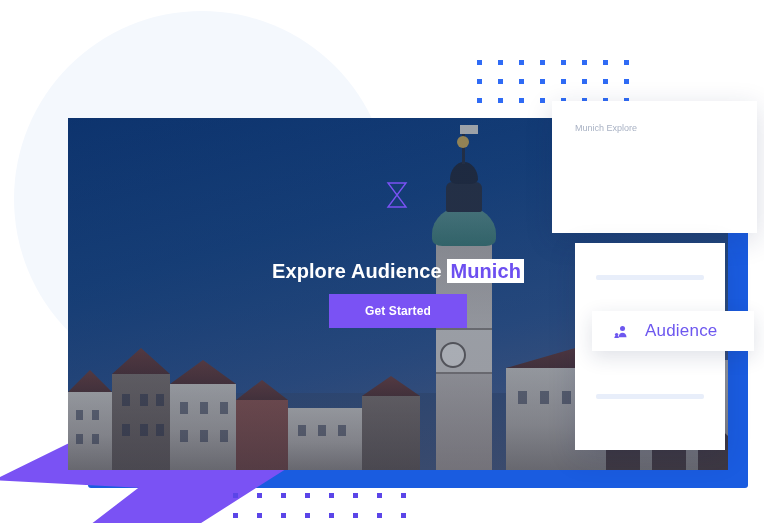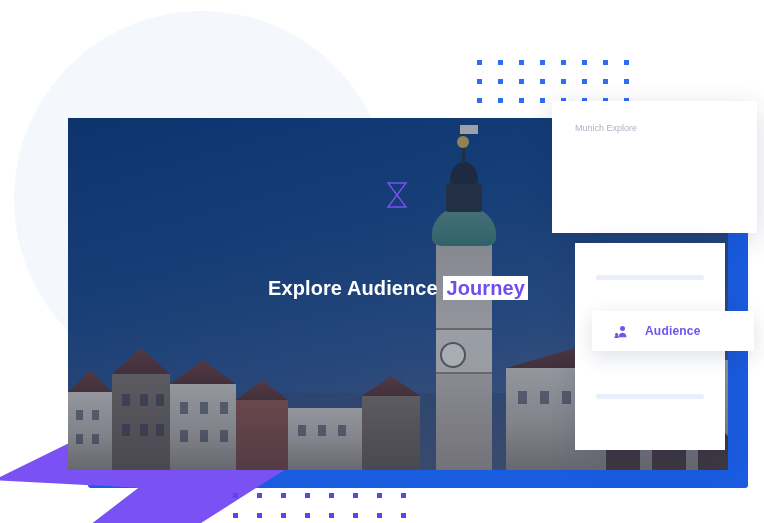--- a/index.html
+++ b/index.html
@@ -244,21 +244,21 @@
     position: absolute;
     left: 592px; top: 311px;
     width: 162px; height: 40px;
     background: #ffffff;
     box-shadow: 0 6px 20px rgba(26,40,86,0.14);
     display: flex; align-items: center;
     padding-left: 22px; gap: 18px;
     cursor: pointer;
   }
   .pill-label {
-    font-size: 12px; font-weight: bold; color: #6d57ef;
+    font-size: 17px; font-weight: normal; color: #6d57ef;
     letter-spacing: 0.2px;
   }
 </style>
 </head>
 <body>
 
 <div id="stage">
 
   <div class="bg-circle"></div>
 
@@ -363,23 +363,24 @@
       </div>
 
       <div class="hero-tint"></div>
     </div>
 
     <div class="hero-content">
       <svg class="resize-icon" viewBox="0 0 22 28">
         <path d="M2 2 L20 2 L2 26 L20 26 Z" fill="none" stroke="#7a52f4" stroke-width="1.4"></path>
       </svg>
 
-      <div class="hero-title"><span>Explore Audience </span><span class="hl">Journey</span></div>
-
-
+      <div class="hero-title"><span>Explore Audience </span><span class="hl">Munich</span></div>
+
+
+      <button class="cta">Get Started</button>
     </div>
   </div>
 
   <div class="card" id="journey-card">
     <div class="field-label">Munich Explore</div>
   </div>
 
   <div class="card" id="audience-card">
     <div class="ph-bar"></div>
     <div class="sp1"></div>

